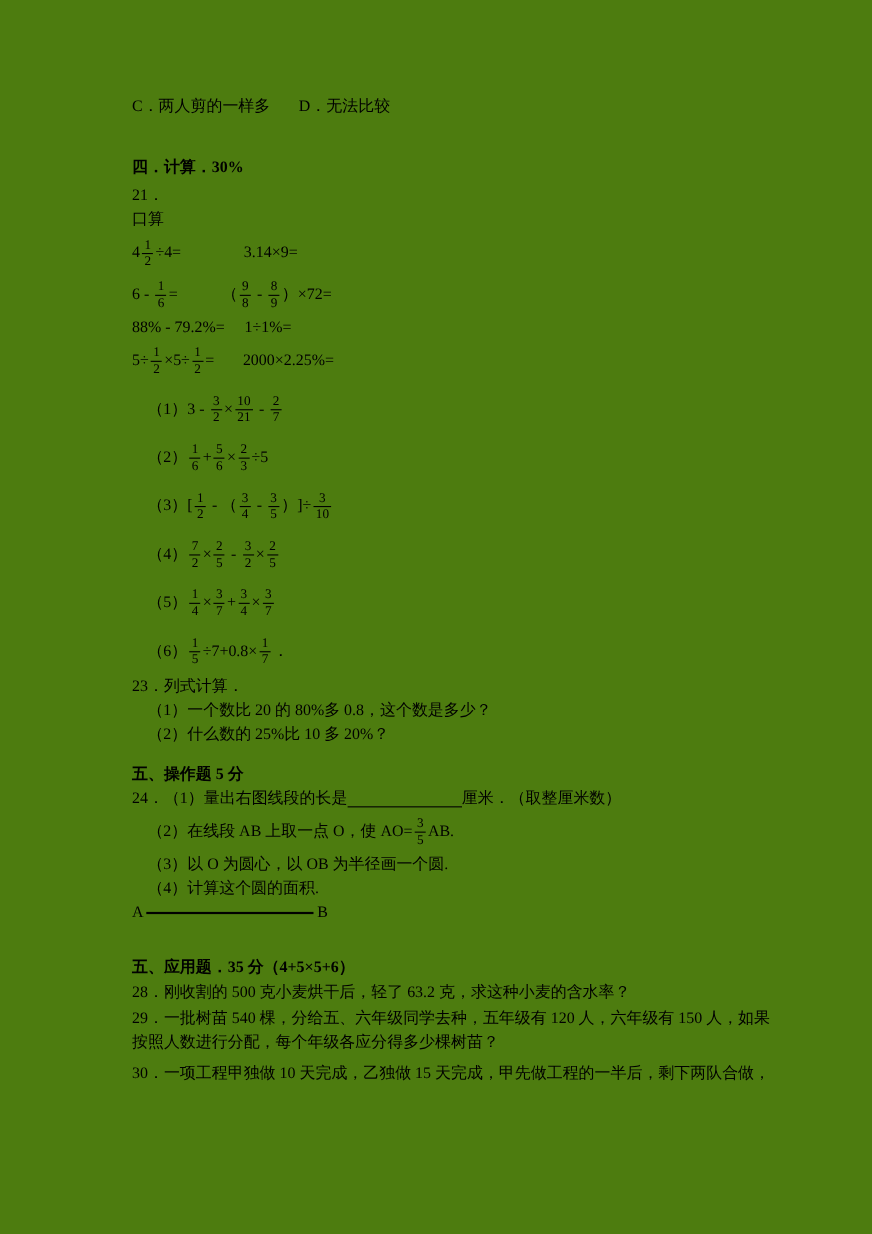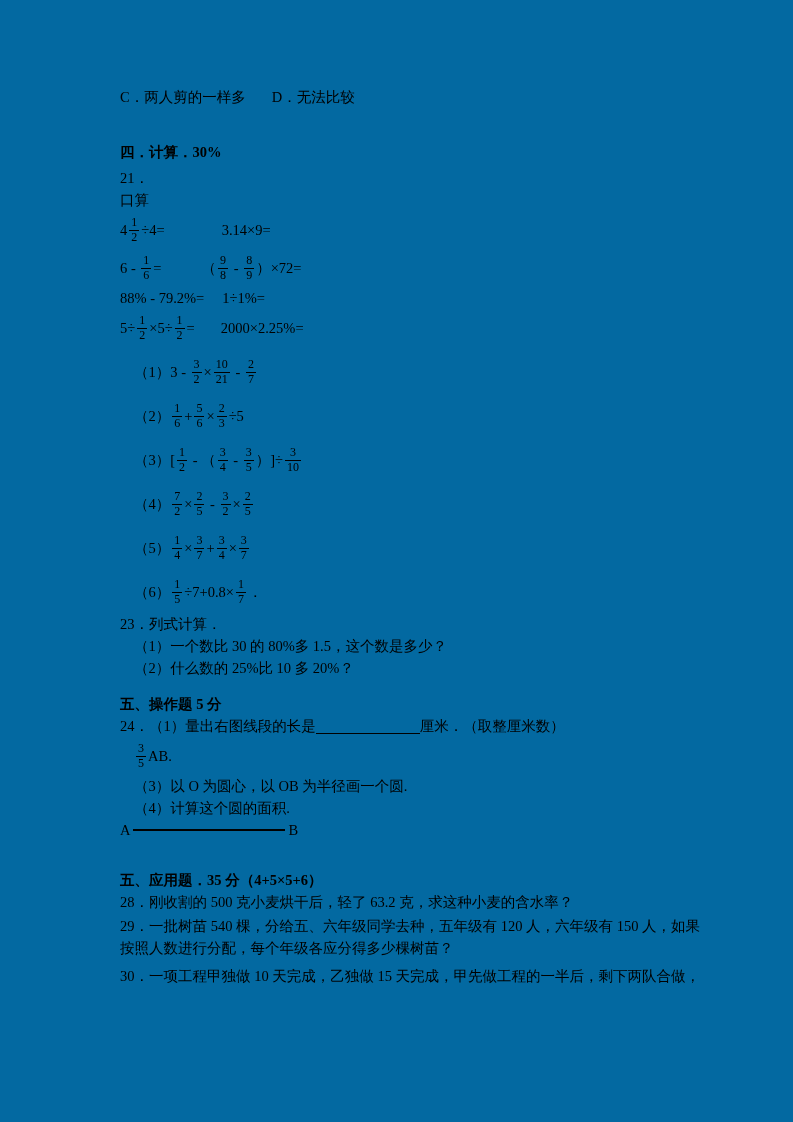--- a/index.html
+++ b/index.html
@@ -1,21 +1,21 @@
 <!DOCTYPE html>
 <html><head>
 <meta charset="utf-8">
 <style>
   * { box-sizing: border-box; }
   html, body { margin: 0; padding: 0; background: #ffffff; }
   .page {
     position: relative;
     width: 793px;
     height: 1122px;
-    background: #0369a1;
+    background: #4d7c0f;
     padding: 86px 0 0 120px;
     font-family: "Liberation Serif", "DejaVu Serif", serif;
     font-size: 14.5px;
     color: #000000;
     overflow: hidden;
   }
   .line {
     display: flex;
     align-items: center;
     white-space: pre;
@@ -62,25 +62,25 @@
     <div class="line math"><span>6 - </span><span class="frac"><span class="num">1</span><span class="den">6</span></span><span>=</span><span style="display: inline-block; width: 40px;"></span><span>（</span><span class="frac"><span class="num">9</span><span class="den">8</span></span><span> - </span><span class="frac"><span class="num">8</span><span class="den">9</span></span><span>）×72=</span></div>
     <div class="line"><span>88% - 79.2%=</span><span style="display: inline-block; width: 18px;"></span><span>1÷1%=</span></div>
     <div class="line math"><span>5÷</span><span class="frac"><span class="num">1</span><span class="den">2</span></span><span>×5÷</span><span class="frac"><span class="num">1</span><span class="den">2</span></span><span>=</span><span style="display: inline-block; width: 26px;"></span><span>2000×2.25%=</span></div>
     <div class="line math indent1" style="margin-top: 6px;"><span>（1）3 - </span><span class="frac"><span class="num">3</span><span class="den">2</span></span><span>×</span><span class="frac"><span class="num">10</span><span class="den">21</span></span><span> - </span><span class="frac"><span class="num">2</span><span class="den">7</span></span></div>
     <div class="line math indent1" style="margin-top: 6px;"><span>（2）</span><span class="frac"><span class="num">1</span><span class="den">6</span></span><span>+</span><span class="frac"><span class="num">5</span><span class="den">6</span></span><span>×</span><span class="frac"><span class="num">2</span><span class="den">3</span></span><span>÷5</span></div>
     <div class="line math indent1" style="margin-top: 6px;"><span>（3）[</span><span class="frac"><span class="num">1</span><span class="den">2</span></span><span> - （</span><span class="frac"><span class="num">3</span><span class="den">4</span></span><span> - </span><span class="frac"><span class="num">3</span><span class="den">5</span></span><span>）]÷</span><span class="frac"><span class="num">3</span><span class="den">10</span></span></div>
     <div class="line math indent1" style="margin-top: 6px;"><span>（4）</span><span class="frac"><span class="num">7</span><span class="den">2</span></span><span>×</span><span class="frac"><span class="num">2</span><span class="den">5</span></span><span> - </span><span class="frac"><span class="num">3</span><span class="den">2</span></span><span>×</span><span class="frac"><span class="num">2</span><span class="den">5</span></span></div>
     <div class="line math indent1" style="margin-top: 6px;"><span>（5）</span><span class="frac"><span class="num">1</span><span class="den">4</span></span><span>×</span><span class="frac"><span class="num">3</span><span class="den">7</span></span><span>+</span><span class="frac"><span class="num">3</span><span class="den">4</span></span><span>×</span><span class="frac"><span class="num">3</span><span class="den">7</span></span></div>
     <div class="line math indent1" style="margin-top: 6px;"><span>（6）</span><span class="frac"><span class="num">1</span><span class="den">5</span></span><span>÷7+0.8×</span><span class="frac"><span class="num">1</span><span class="den">7</span></span><span>．</span></div>
     <div class="line" style="margin-top: 2px;"><span>23．列式计算．</span></div>
-    <div class="line indent1"><span>（1）一个数比 30 的 80%多 1.5，这个数是多少？</span></div>
+    <div class="line indent1"><span>（1）一个数比 20 的 80%多 0.8，这个数是多少？</span></div>
     <div class="line indent1"><span>（2）什么数的 25%比 10 多 20%？</span></div>
     <div class="line bold" style="margin-top: 14px;"><span>五、操作题 5 分</span></div>
     <div class="line"><span>24．（1）量出右图线段的长是</span><span class="blank" style="width: 104px;"></span><span>厘米．（取整厘米数）</span></div>
-    <div class="line math indent1"><span class="frac"><span class="num">3</span><span class="den">5</span></span><span>AB.</span></div>
+    <div class="line math indent1"><span>（2）在线段 AB 上取一点 O，使 AO=</span><span class="frac"><span class="num">3</span><span class="den">5</span></span><span>AB.</span></div>
     <div class="line indent1"><span>（3）以 O 为圆心，以 OB 为半径画一个圆.</span></div>
     <div class="line indent1"><span>（4）计算这个圆的面积.</span></div>
     <div class="line"><span>A</span><span class="segline" style="width: 152px;"></span><span>B</span></div>
     <div class="line bold" style="margin-top: 28px;"><span>五、应用题．35 分（4+5×5+6）</span></div>
     <div class="line"><span>28．刚收割的 500 克小麦烘干后，轻了 63.2 克，求这种小麦的含水率？</span></div>
     <div class="line" style="margin-top: 2px;"><span>29．一批树苗 540 棵，分给五、六年级同学去种，五年级有 120 人，六年级有 150 人，如果</span></div>
     <div class="line"><span>按照人数进行分配，每个年级各应分得多少棵树苗？</span></div>
     <div class="line" style="margin-top: 6px; text-align: right;"><span>30．一项工程甲独做 10 天完成，乙独做 15 天完成，甲先做工程的一半后，剩下两队合做，</span></div>
   </div>
 

